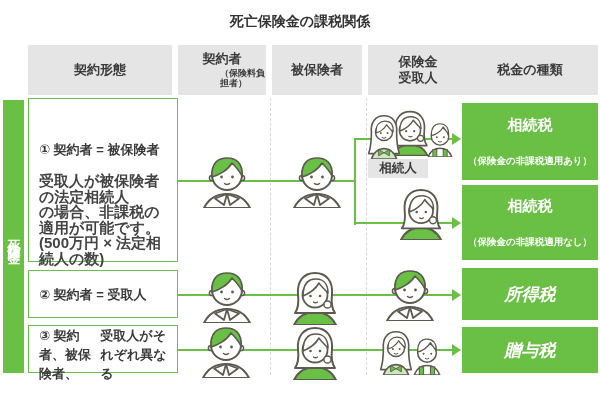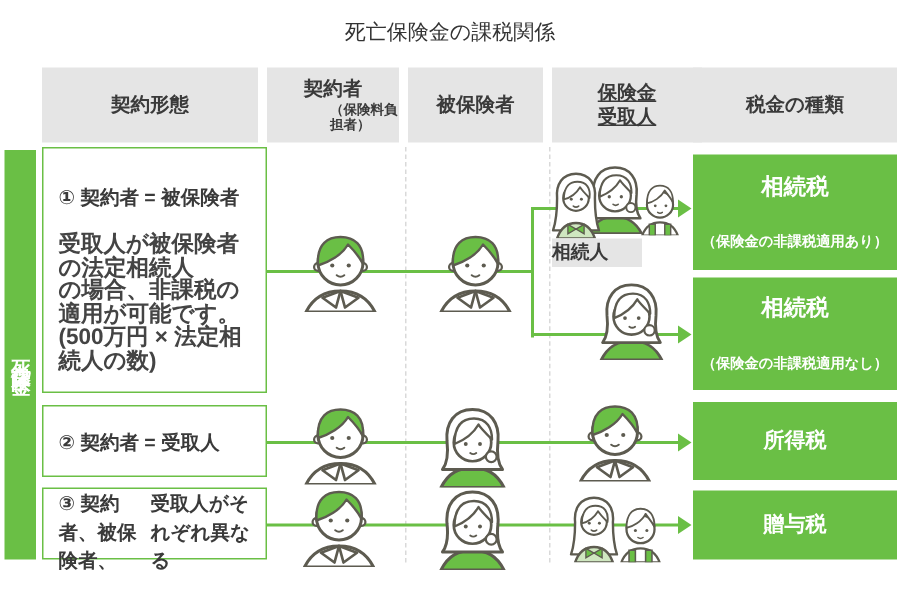--- a/index.html
+++ b/index.html
@@ -8,70 +8,70 @@
     --gray:#e5e5e5;
     --ink:#3d3d3d;
     --outline:#5d5b50;
     --dash:#d9d9d9;
   }
   html,body{margin:0;padding:0;background:#fff;}
   body{font-family:"Liberation Sans","DejaVu Sans",sans-serif;color:var(--ink);}
   .stage{position:relative;width:600px;height:400px;background:#fff;overflow:hidden;}
 
   .title{position:absolute;left:0;top:13px;width:600px;text-align:center;
-         font-size:14px;font-weight:normal;color:#333;}
+         font-size:14px;font-weight:bold;color:#333;}
 
   
   .hcell{position:absolute;top:45px;height:50px;background:var(--gray);
          display:flex;flex-direction:column;align-items:center;justify-content:center;
          font-size:13px;font-weight:bold;color:#3a3a3a;line-height:1.2;}
   .hc1{left:28px;width:144px;}
   .hc2{left:178px;width:88px;}
   .hc3{left:272px;width:90px;}
-  .hc4{left:368px;width:100px;text-decoration:underline;}
+  .hc4{left:368px;width:100px;}
   .hc5{left:462px;width:136px;}
   .hsub{font-size:9px;font-weight:bold;margin-top:1px;margin-left:42px;}
 
   
   .vbar{position:absolute;left:3px;top:100px;width:21px;height:273px;background:var(--green);
         display:flex;align-items:center;justify-content:center;}
   .vbar span{writing-mode:vertical-rl;color:#fff;font-size:13px;font-weight:bold;letter-spacing:3px;}
 
   
   .vdash{position:absolute;top:98px;height:277px;width:0;border-left:1px dashed var(--dash);z-index:0;}
 
   
   .pbox{position:absolute;left:28px;width:150px;background:#fff;border:1.5px solid var(--green);
         box-sizing:border-box;z-index:2;}
-  .pbox1{top:98px;height:164px;padding:24px 9px 0 10px;}
+  .pbox1{top:98px;height:164px;padding:42px 9px 0 10px;}
   .pb-title{font-size:13px;font-weight:bold;color:#3a3a3a;}
   .pb-note{margin-top:14px;font-size:15px;font-weight:600;color:#444;line-height:15.5px;}
   .pbox2{top:270px;height:48px;display:flex;flex-direction:column;justify-content:center;padding:0 9px 0 10px;}
   .pbox3{top:325px;height:48px;display:flex;flex-direction:row;justify-content:center;padding:0 9px 0 10px;}
   .pb-line{font-size:13px;font-weight:bold;color:#3a3a3a;line-height:19px;}
 
   
   .hline{position:absolute;height:2px;background:var(--green);z-index:1;}
   .vline{position:absolute;width:2px;background:var(--green);z-index:1;}
   .arrow{position:absolute;width:0;height:0;border-top:6px solid transparent;
          border-bottom:6px solid transparent;border-left:9px solid var(--green);z-index:1;}
 
   
   .person{position:absolute;z-index:2;}
 
   
   .tag{position:absolute;background:var(--gray);color:#3a3a3a;font-size:12.5px;font-weight:bold;
-       display:flex;align-items:center;justify-content:flex-start;z-index:3;}
+       display:flex;align-items:center;justify-content:center;z-index:3;}
 
   
   .taxbox{position:absolute;left:462px;width:136px;background:var(--green);color:#fff;
           display:flex;flex-direction:column;align-items:center;justify-content:center;z-index:2;}
   .tax-big{font-size:15px;font-weight:bold;line-height:1.2;}
   .tax-note{font-size:9.5px;font-weight:bold;margin-top:21px;}
-  .tax-single{font-size:14px;font-weight:bold;}
+  .tax-single{font-size:17px;font-weight:bold;font-style:italic;}
 </style>
 </head>
 <body>
 
 <svg width="0" height="0" style="position:absolute" aria-hidden="true">
   <defs>
     <symbol id="sym-man" viewBox="0 0 52 56">
       <path d="M3,56 C8,46 16,42 26,42 C36,42 44,46 49,56 Z" fill="#fff" stroke="#5d5b50" stroke-width="2" stroke-linejoin="round"></path>
       <polygon points="26,42 14,46.5 23,53" fill="#fff" stroke="#5d5b50" stroke-width="1.8" stroke-linejoin="round"></polygon>
       <polygon points="26,42 38,46.5 29,53" fill="#fff" stroke="#5d5b50" stroke-width="1.8" stroke-linejoin="round"></polygon>

